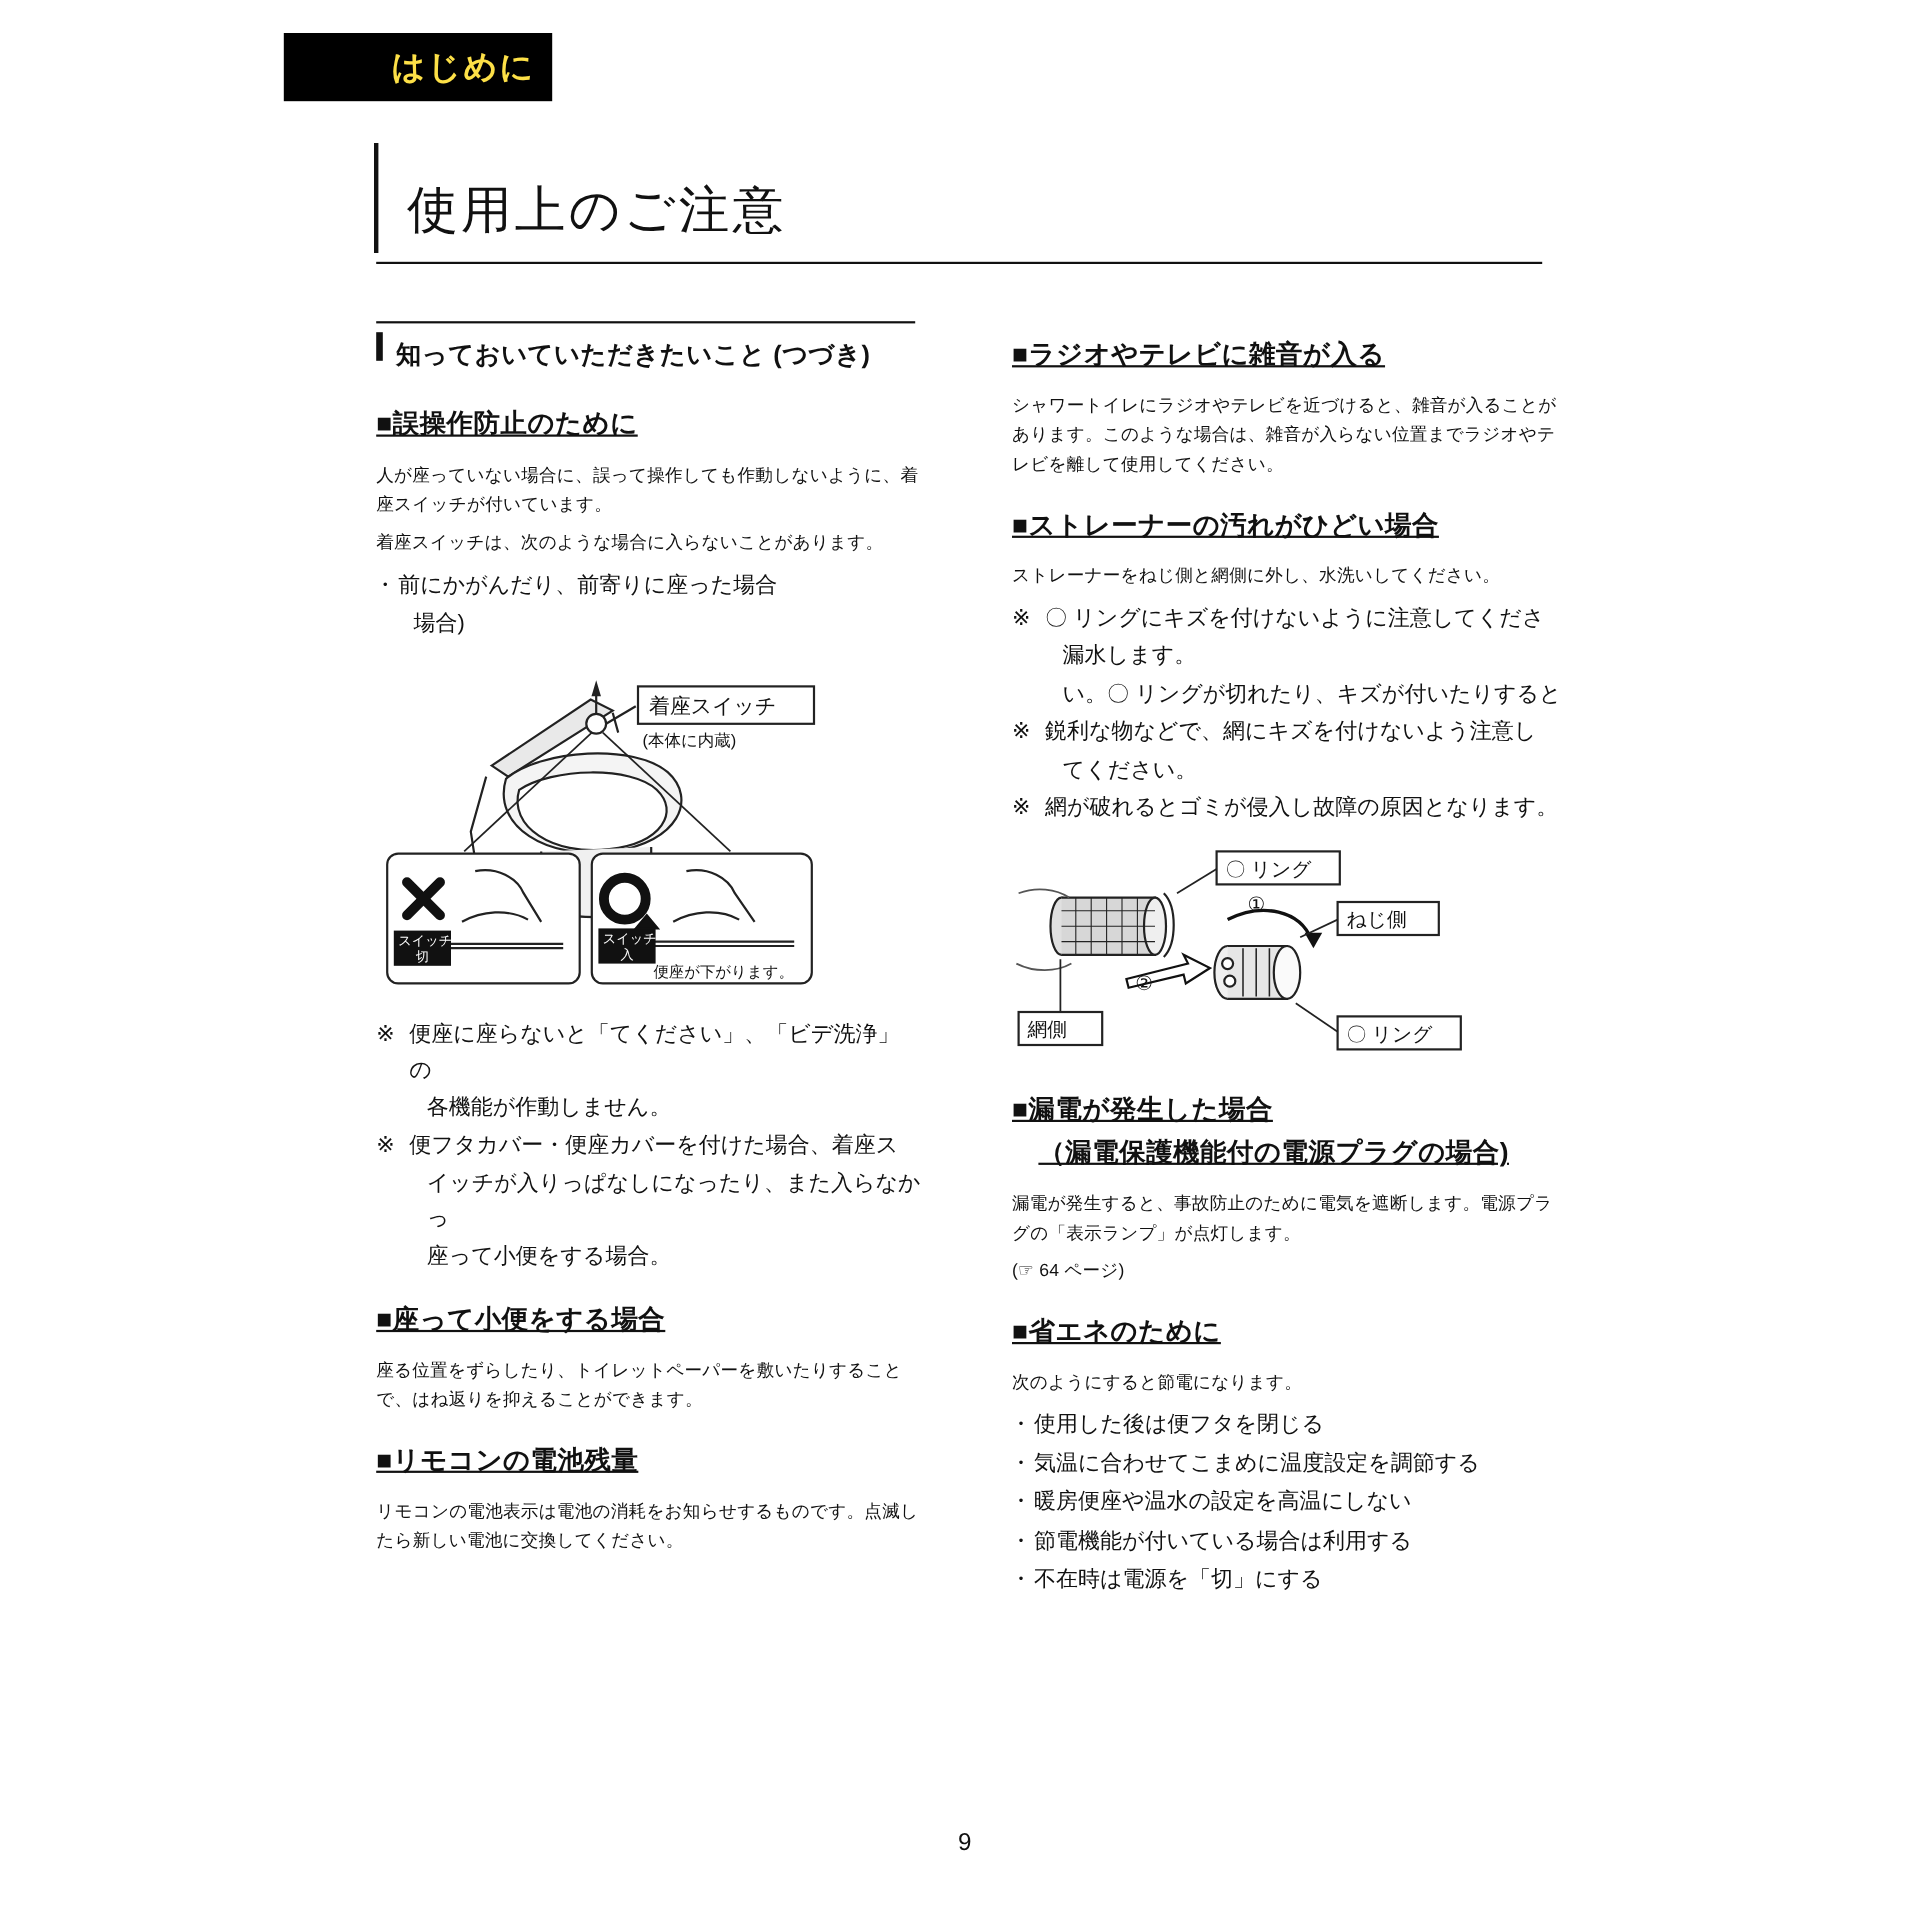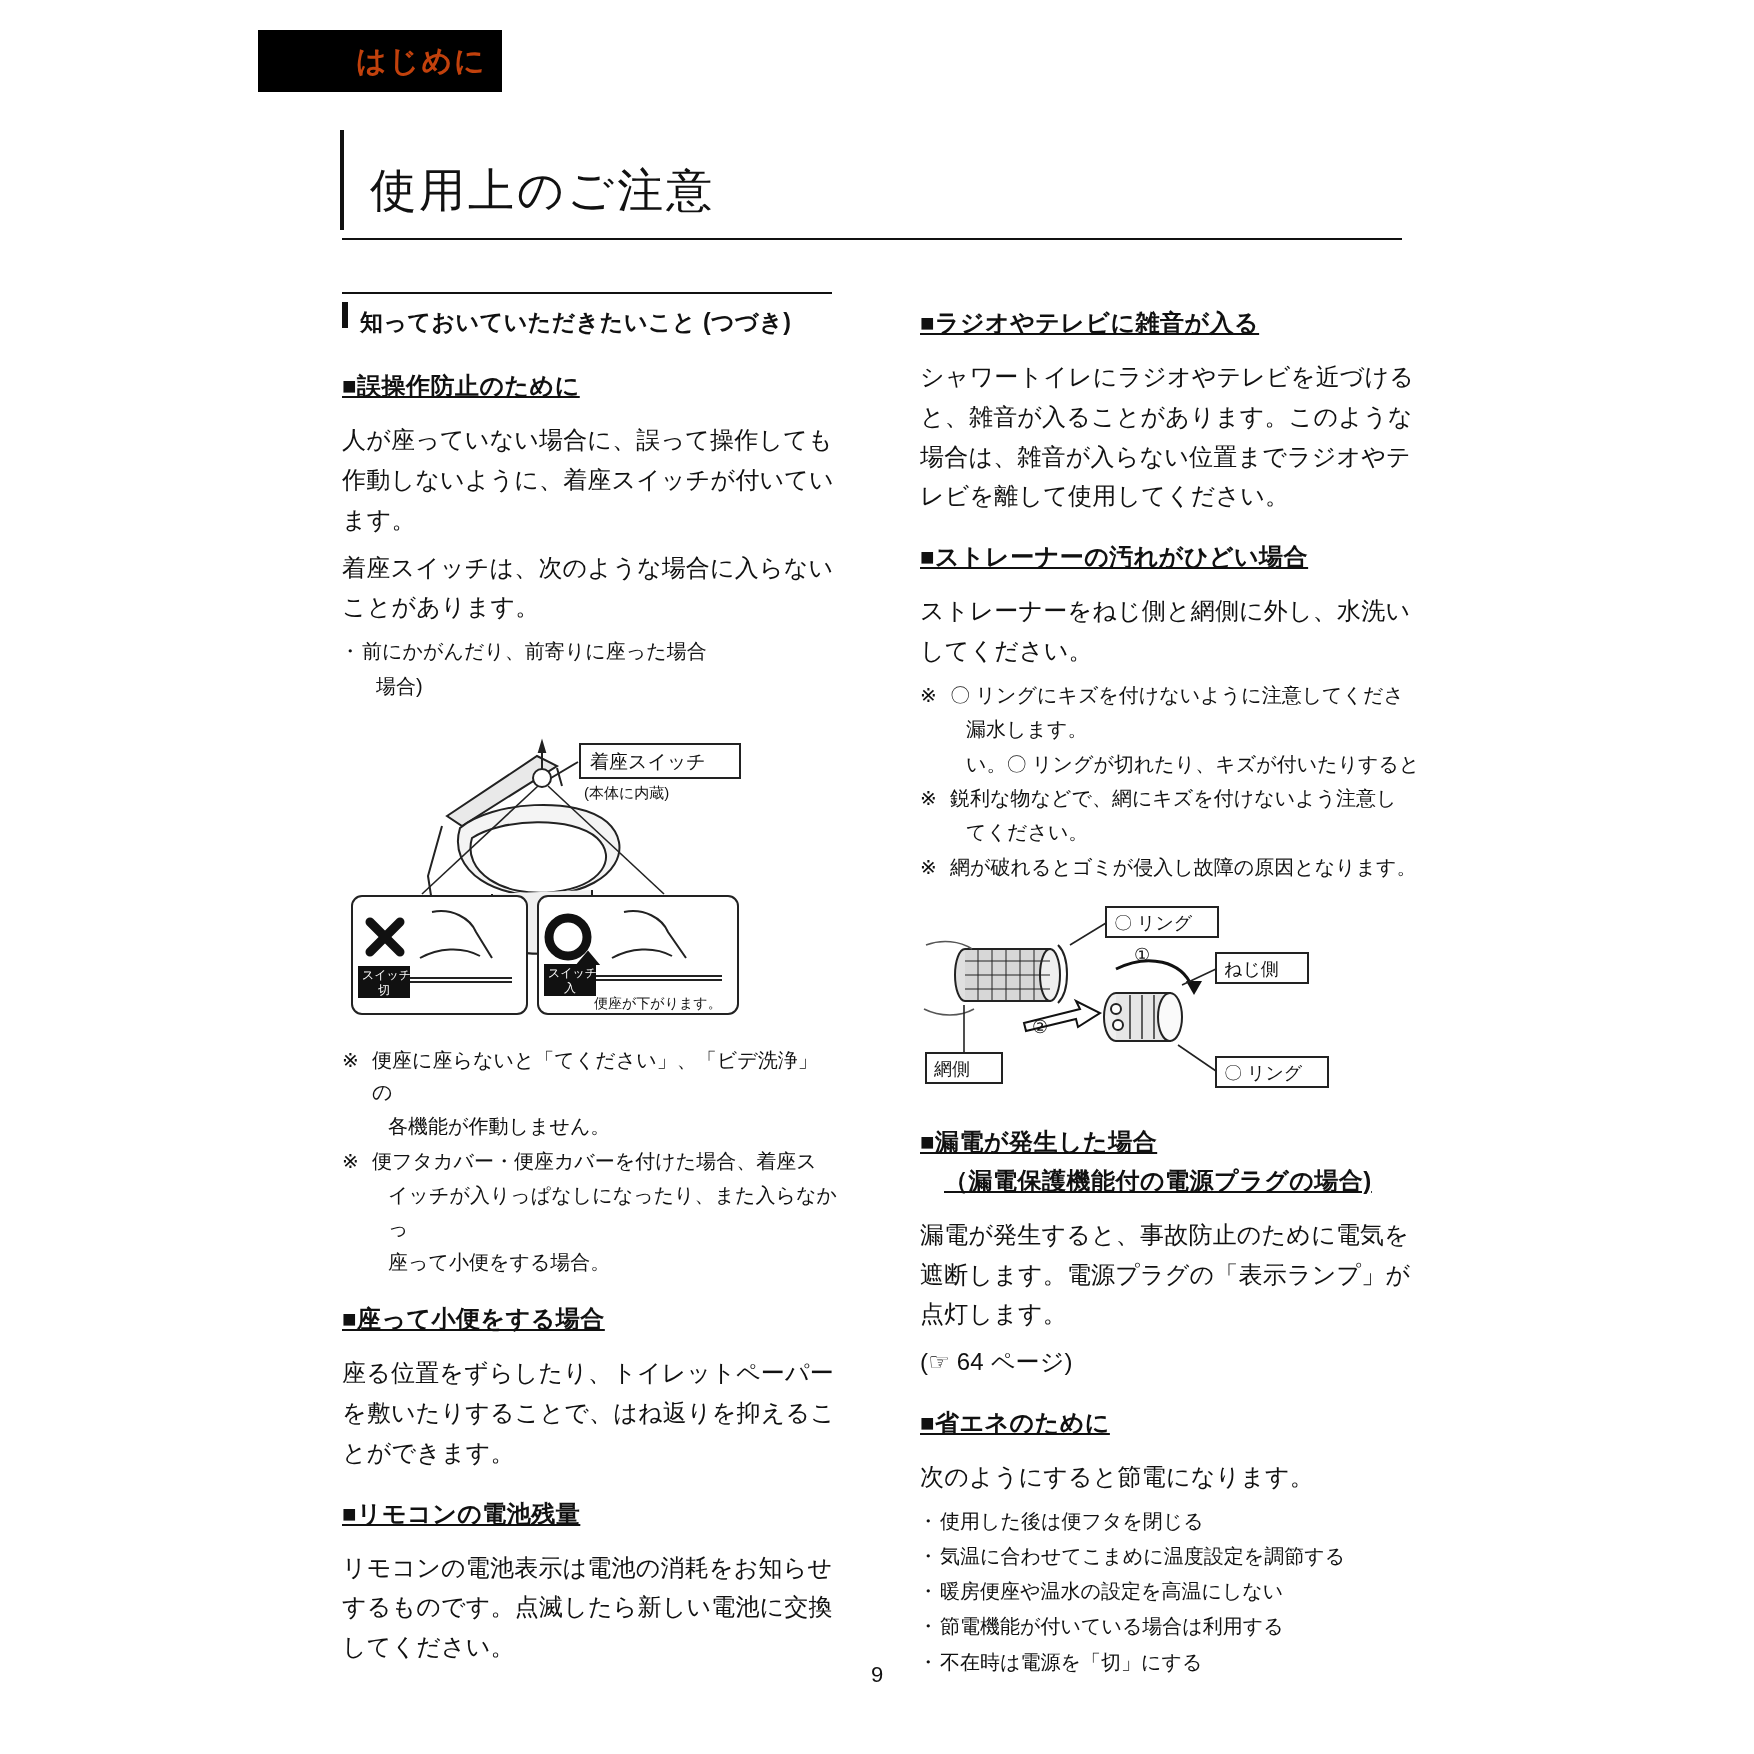--- a/index.html
+++ b/index.html
@@ -14,21 +14,21 @@
   .page{
     position:absolute;
     left:0;top:0;width:1754px;height:1754px;
   }
   
   .tab{
     position:absolute;
     left:258px;top:30px;
     width:244px;height:62px;
     background:#000;
-    color:#c2410c;
+    color:#fde047;
     display:flex;align-items:center;
     padding-left:98px;
     box-sizing:border-box;
     font-size:30px;
     font-weight:bold;
     letter-spacing:2px;
   }
   
   .chapter{
     position:absolute;
@@ -79,21 +79,21 @@
     margin:12px 0 14px 0;
     font-size:24px;
     font-weight:bold;
     letter-spacing:0.5px;
     text-decoration:underline;
   }
   h3.sub .ln2{display:block;padding-left:24px;}
 
   p.body{
     margin:0 0 22px 0;
-    font-size:24px;
+    font-size:16px;
     line-height:1.66;
     letter-spacing:0.2px;
   }
   p.body.tight{margin-bottom:8px;}
   ul.bul{margin:0 0 22px 0;padding:0;list-style:none;}
   ul.bul li{
     font-size:20px;line-height:1.66;
     padding-left:20px;position:relative;margin-bottom:2px;
   }
   ul.bul li::before{

